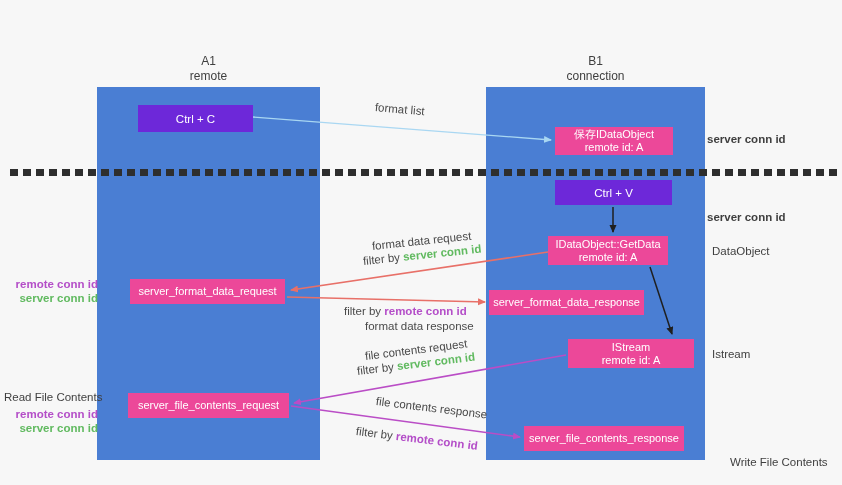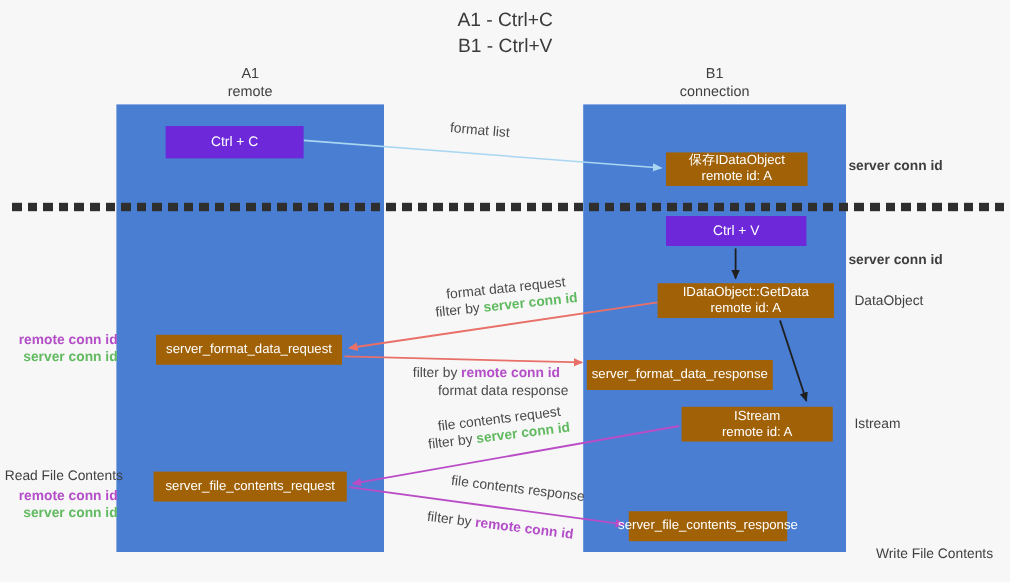--- a/index.html
+++ b/index.html
@@ -16,30 +16,30 @@
   #lane-right{left:486px;width:219px;}
 
   .dotted{position:absolute;left:10px;top:169px;width:832px;height:7px;z-index:2;
           background:repeating-linear-gradient(90deg,#2e2e2e 0 8px,transparent 8px 13px);}
 
   svg.arrows{position:absolute;left:0;top:0;z-index:3;}
 
   .node{position:absolute;z-index:4;display:flex;flex-direction:column;align-items:center;
         justify-content:center;color:#fff;text-align:center;}
   .node.green{background:#6d28d9;font-size:11.5px;}
-  .node.orange{background:#a16207;font-size:11px;line-height:13px;}
+  .node.orange{background:#ec4899;font-size:11px;line-height:13px;}
   #n-ctrl-c{left:138px;top:105px;width:115px;height:27px;}
   #n-save{left:555px;top:127px;width:118px;height:28px;}
   #n-ctrl-v{left:555px;top:180px;width:117px;height:25px;justify-content:center;}
-  #n-getdata{left:548px;top:236px;width:147px;height:29px;}
+  #n-getdata{left:548px;top:236px;width:120px;height:29px;}
   #n-fmt-req{left:130px;top:279px;width:155px;height:25px;}
-  #n-fmt-resp{left:489px;top:290px;width:155px;height:25px;margin-top:10px;}
+  #n-fmt-resp{left:489px;top:290px;width:155px;height:25px;}
   #n-istream{left:568px;top:339px;width:126px;height:29px;}
   #n-file-req{left:128px;top:393px;width:161px;height:25px;}
-  #n-file-resp{left:524px;top:426px;width:132px;height:25px;}
+  #n-file-resp{left:524px;top:426px;width:160px;height:25px;}
 
   .elabel{position:absolute;z-index:4;font-size:11.5px;color:#4a4a4a;white-space:nowrap;
           transform-origin:0 50%;}
   .green-t{color:#61ba60;font-weight:bold;}
   .purple-t{color:#b44ec8;font-weight:bold;}
   #el-format-list{left:375px;top:101px;transform:rotate(5deg);}
   #el-fmt-req{left:372px;top:240px;transform:rotate(-6deg);}
   #el-filter-srv1{left:363px;top:255px;transform:rotate(-6deg);}
   #el-fmt-resp{left:365px;top:283px;margin-top:37px;}
   #el-filter-rem1{left:344px;top:305px;}
@@ -58,24 +58,20 @@
   .conn-stack{position:absolute;z-index:4;left:0;width:98px;text-align:right;
               font-size:11.5px;line-height:14px;font-weight:bold;white-space:nowrap;}
   #stack-top{top:277px;}
   #stack-bottom{top:407px;}
 </style>
 </head>
 <body>
 
 <div class="canvas">
 
-  <div class="title">
-    <div>A1 - Ctrl+C</div>
-    <div>B1 - Ctrl+V</div>
-  </div>
 
   <div class="lane-header" id="hdr-left">
     <div>A1</div>
     <div>remote</div>
   </div>
   <div class="lane-header" id="hdr-right">
     <div>B1</div>
     <div>connection</div>
   </div>
 

